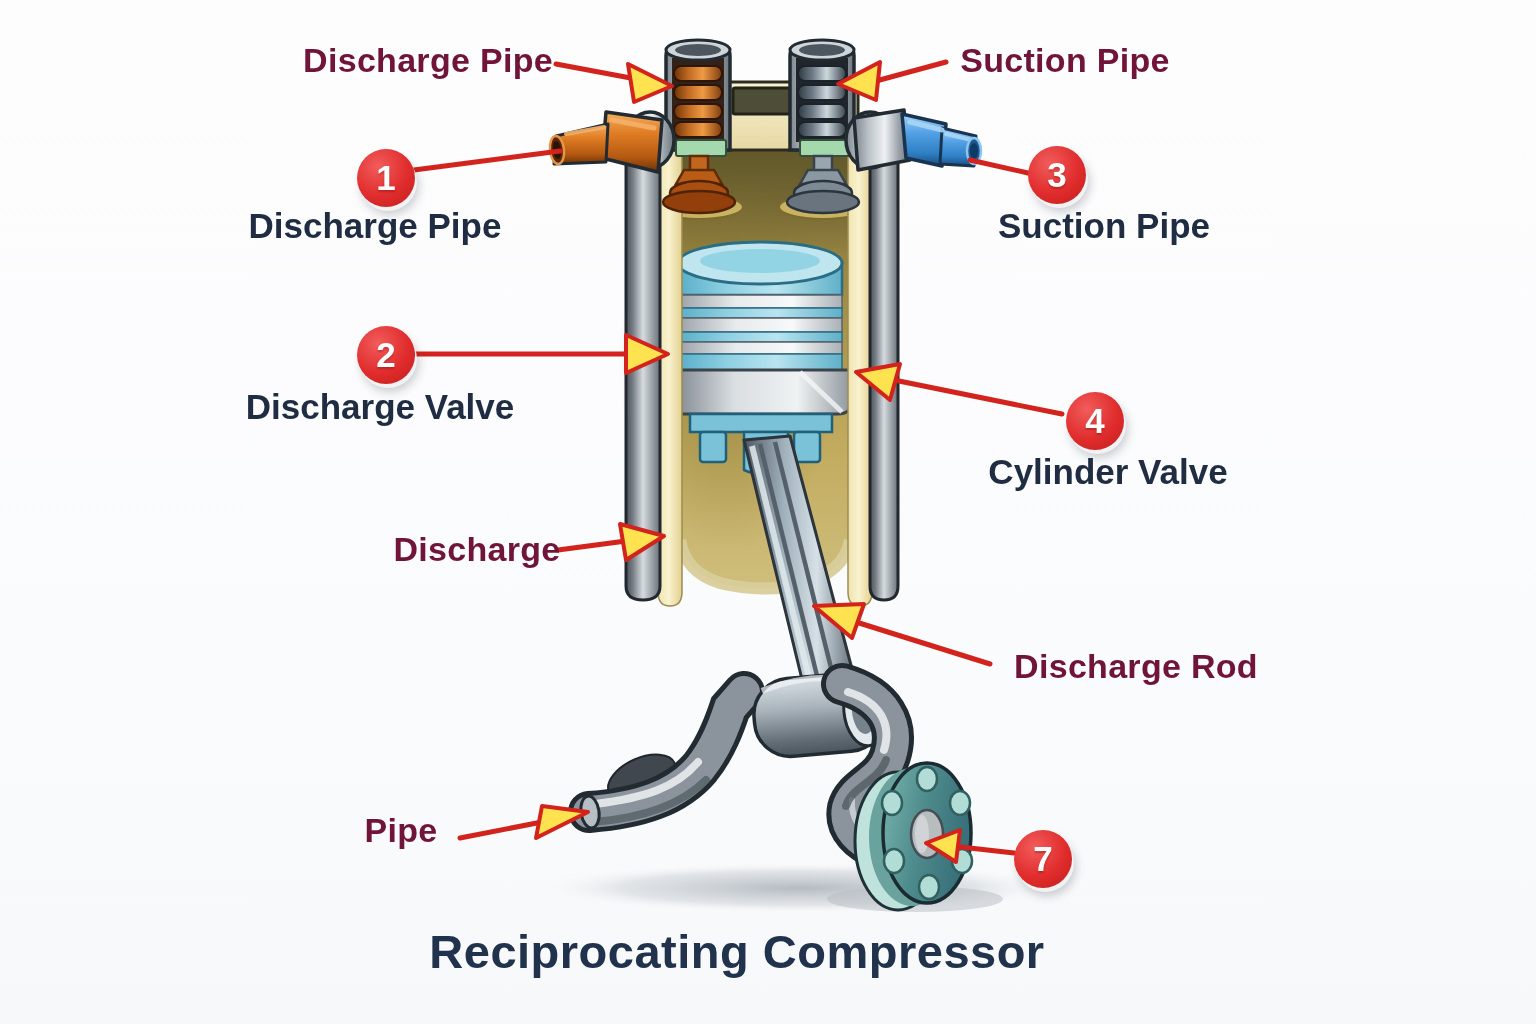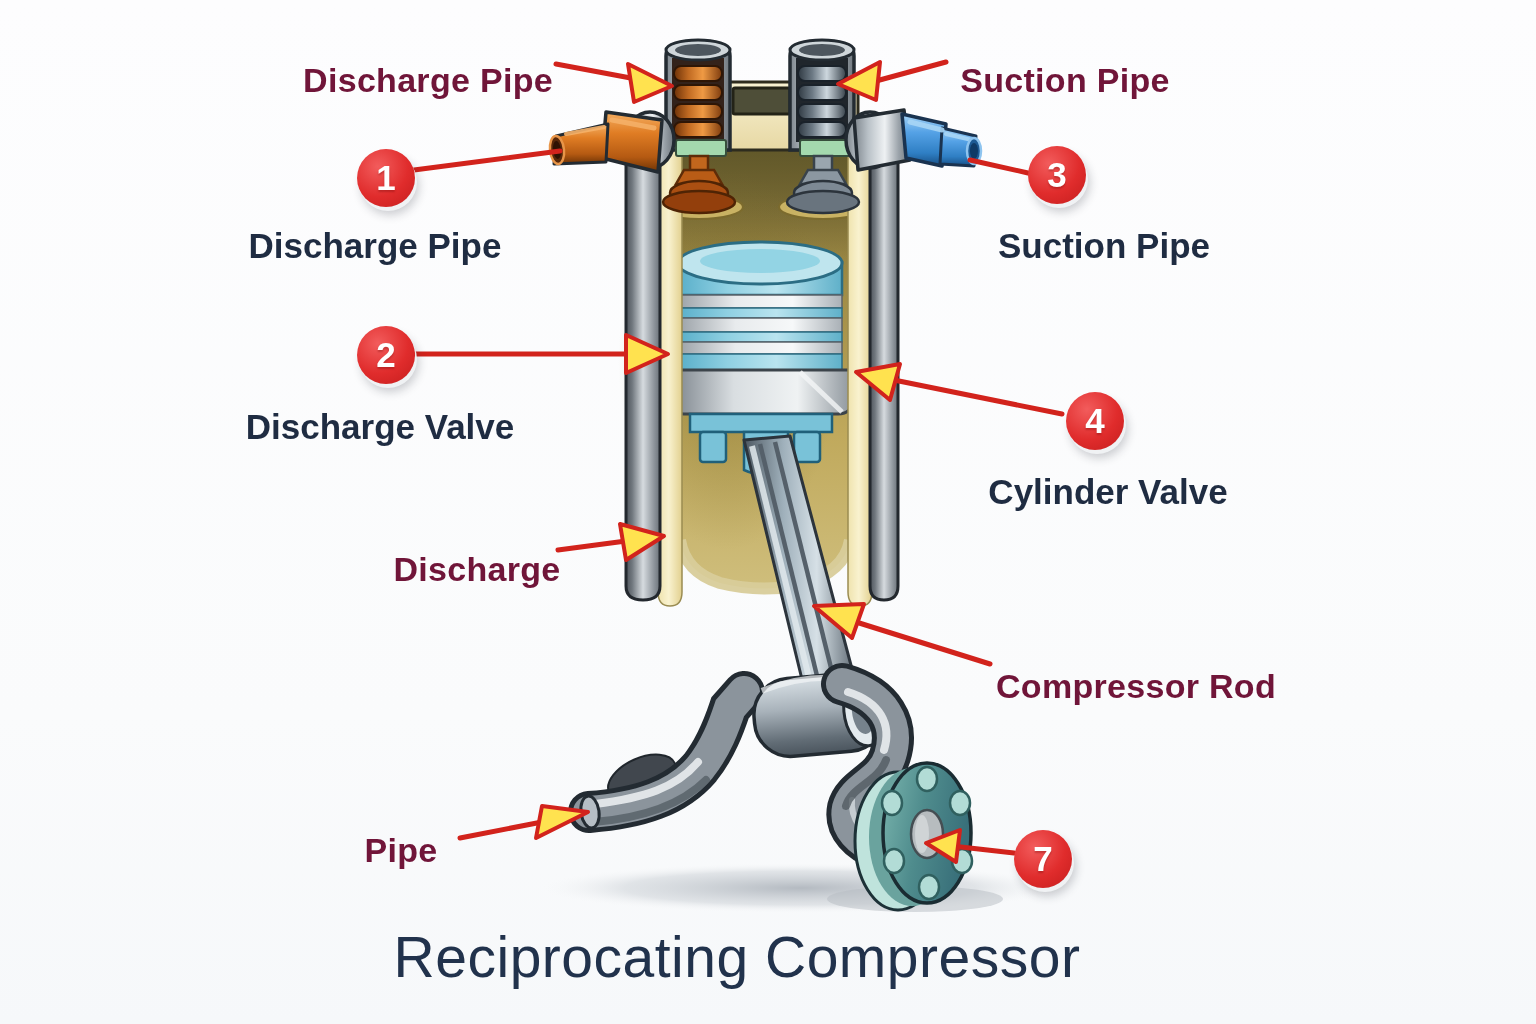--- a/index.html
+++ b/index.html
@@ -4,35 +4,35 @@
 <style>
   html,body{margin:0;padding:0;background:#ffffff;}
   .canvas{
     position:relative;width:1536px;height:1024px;overflow:hidden;
     background:linear-gradient(180deg,#fdfdfe 0%,#fafbfc 70%,#f6f8fa 100%);
     font-family:"Liberation Sans", sans-serif;
   }
   svg{position:absolute;left:0;top:0;}
   .lbl{
     position:absolute;text-align:center;white-space:nowrap;
-    transform:translateX(-50%);font-weight:700;line-height:1.1;margin-top:20px;
+    transform:translateX(-50%);font-weight:700;line-height:1.1;
   }
   .lbl-maroon{color:#701539;font-size:34px;letter-spacing:.3px;}
   .lbl-navy{color:#1f2c42;font-size:35px;}
   .badge{
     position:absolute;width:58px;height:58px;border-radius:50%;
     background:radial-gradient(circle at 36% 30%, #f25c5c 0%, #e02c2c 55%, #c41d1d 100%);
     color:#ffffff;font-size:35px;font-weight:700;
     display:flex;align-items:center;justify-content:center;
     box-shadow:2px 4px 0 rgba(241,243,246,.95), 4px 8px 10px rgba(30,35,50,.22);
     text-shadow:0 2px 2px rgba(120,10,10,.35);
   }
   .title{
     position:absolute;transform:translateX(-50%);
-    color:#21324c;font-size:57px;font-weight:400;letter-spacing:.5px;white-space:nowrap;
+    color:#21324c;font-size:47px;font-weight:700;letter-spacing:.5px;white-space:nowrap;
   }
 </style>
 </head>
 <body>
 
 <div class="canvas">
 
 <svg width="1536" height="1024" viewBox="0 0 1536 1024">
   <defs>
     <linearGradient id="gInterior" x1="0" y1="0" x2="0" y2="1">
@@ -335,20 +335,20 @@
 <div class="badge" style="left:1028px;top:146px;">3</div>
 <div class="lbl lbl-navy" style="left:1104px;top:207px;">Suction Pipe</div>
 
 <div class="badge" style="left:357px;top:326px;">2</div>
 <div class="lbl lbl-navy" style="left:380px;top:388px;">Discharge Valve</div>
 
 <div class="badge" style="left:1066px;top:392px;">4</div>
 <div class="lbl lbl-navy" style="left:1108px;top:453px;">Cylinder Valve</div>
 
 <div class="lbl lbl-maroon" style="left:477px;top:531px;">Discharge</div>
-<div class="lbl lbl-maroon" style="left:1136px;top:648px;">Compressor Rod</div>
+<div class="lbl lbl-maroon" style="left:1136px;top:648px;">Discharge Rod</div>
 <div class="lbl lbl-maroon" style="left:401px;top:812px;">Pipe</div>
 
 <div class="badge" style="left:1014px;top:830px;">7</div>
 
 <div class="title" style="left:737px;top:924px;">Reciprocating Compressor</div>
 
 </div>
 
 </body></html>

